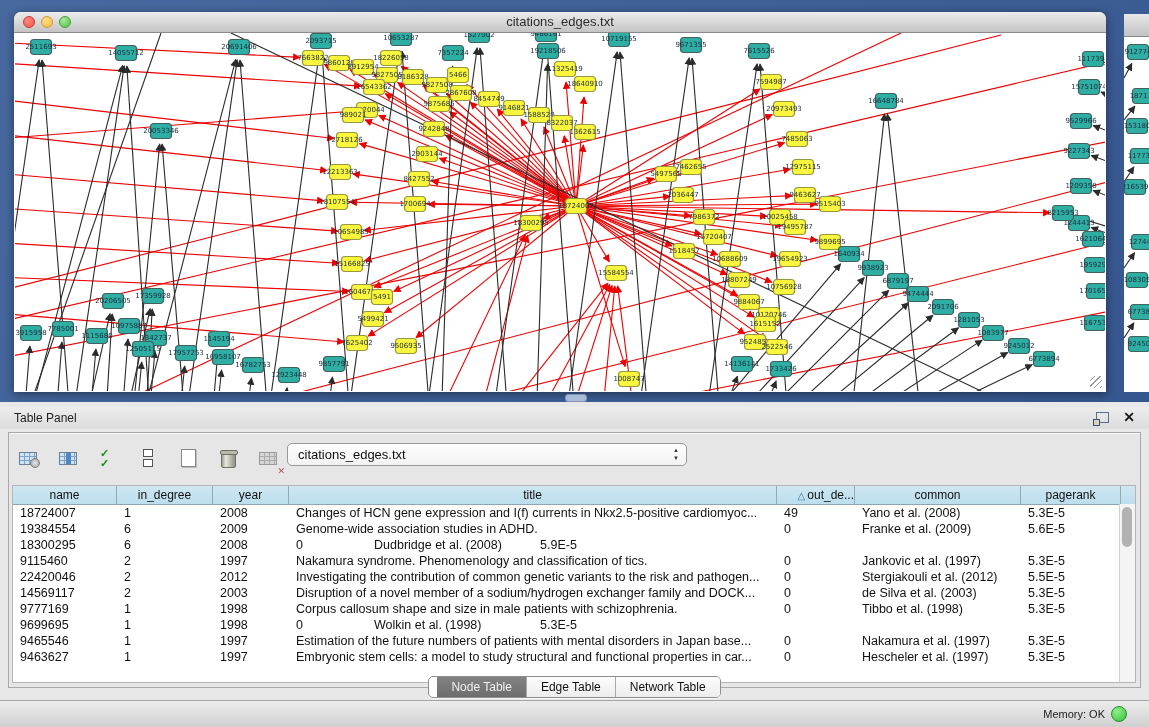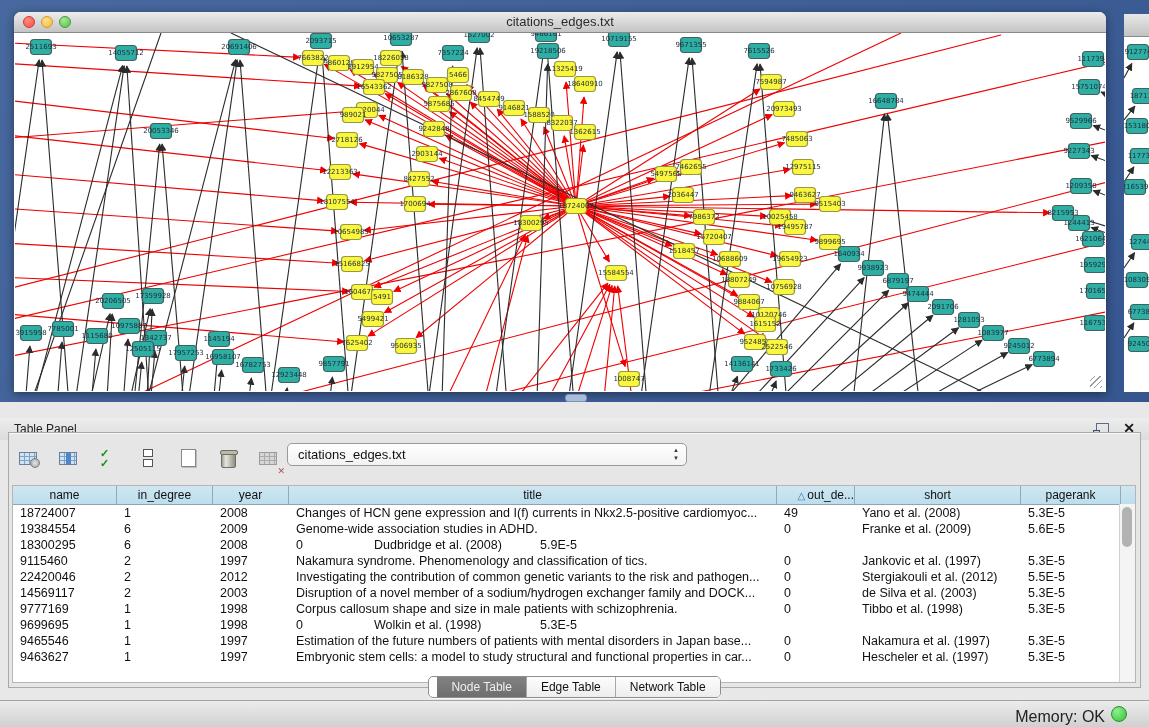--- a/index.html
+++ b/index.html
@@ -25,21 +25,21 @@
   
   #back-window{position:absolute;left:1124px;top:14px;width:25px;height:378px;background:#fff;}
   #back-titlebar{position:absolute;left:0;top:0;width:25px;height:22px;background:linear-gradient(#e8e8e8,#c2c2c2);border-bottom:1px solid #8a8a8a;}
   #back-canvas{position:absolute;left:0;top:22px;width:25px;height:356px;}
 
   #split-handle{position:absolute;left:565px;top:394px;width:20px;height:6px;border-radius:3px;
     background:#a9bcd9;border:1px solid #7e93b5;}
 
   
   #table-panel{position:absolute;left:0;top:402px;width:1149px;height:298px;background:#e8e8e8;}
-  #panel-titlebar{position:absolute;left:0;top:16px;width:100%;height:22px;background:linear-gradient(#ededed,#dcdcdc);}
+  #panel-titlebar{position:absolute;left:0;top:5px;width:100%;height:22px;background:linear-gradient(#ededed,#dcdcdc);}
   #panel-title{position:absolute;left:14px;top:4px;font-size:12px;color:#222;}
   #float-icon{position:absolute;right:40px;top:5px;width:11px;height:9px;border:1px solid #5a6b8c;}
   #float-icon:after{content:"";position:absolute;left:-4px;bottom:-4px;width:5px;height:5px;background:#d9d3b8;border:1px solid #3c4f77;}
   #panel-close{position:absolute;right:14px;top:2px;font-size:14px;font-weight:bold;color:#1a1a1a;cursor:default;}
 
   #inner-panel{position:absolute;left:8px;top:30px;width:1131px;height:254px;border:1px solid #a9a9a9;
     background:#e6e6e6;box-shadow:inset 0 1px 0 #f8f8f8;}
 
   
   #toolbar{position:absolute;left:6px;top:8px;height:34px;display:flex;align-items:center;gap:14px;}
@@ -84,21 +84,21 @@
 
   
   #tabs{position:absolute;left:0;right:0;top:243px;text-align:center;}
   #tabbar{display:inline-flex;border:1px solid #8e8e8e;border-radius:5px;overflow:hidden;background:#fdfdfd;box-shadow:0 1px 0 rgba(255,255,255,.7);padding-left:8px;}
   .tab{font-size:12px;padding:3px 14px;color:#111;border-right:1px solid #a8a8a8;background:linear-gradient(#fdfdfd,#ededed);}
   .tab:last-child{border-right:none;}
   .tab.active{background:linear-gradient(#828282,#6e6e6e);color:#f0f0f0;}
 
   
   #statusbar{position:absolute;left:0;top:700px;width:1149px;height:27px;background:linear-gradient(#ececec,#cfcfcf);border-top:1px solid #a5a5a5;}
-  #memory-label{position:absolute;right:44px;top:7px;font-size:16px;color:#222;}
+  #memory-label{position:absolute;right:44px;top:7px;font-size:11px;color:#222;}
   #memory-dot{position:absolute;right:22px;top:5px;width:14px;height:14px;border-radius:50%;
      background:radial-gradient(circle at 35% 30%,#8ff08f,#35c335);border:1px solid #2d8f2d;}
 </style>
 </head>
 <body>
 
 <div id="root">
 
   <div id="desktop">
 
@@ -827,21 +827,21 @@
         <span id="combo-arrows">▲<br>▼</span>
       </div>
 
       <div id="data-table">
         <div id="thead">
             <div class="th w0">name</div>
             <div class="th w1">in_degree</div>
             <div class="th w2">year</div>
             <div class="th w3">title</div>
             <div class="th w4"><span class="sort-glyph">△</span>out_de...</div>
-            <div class="th w5">short</div>
+            <div class="th w5">common</div>
             <div class="th w6">pagerank</div>
           </div>
         <div id="tbody">
             <div class="tr">
               <div class="td w0">18724007</div>
               <div class="td w1">1</div>
               <div class="td w2">2008</div>
               <div class="td w3">Changes of HCN gene expression and I(f) currents in Nkx2.5-positive cardiomyoc...</div>
               <div class="td w4">49</div>
               <div class="td w5">Yano et al. (2008)</div>

